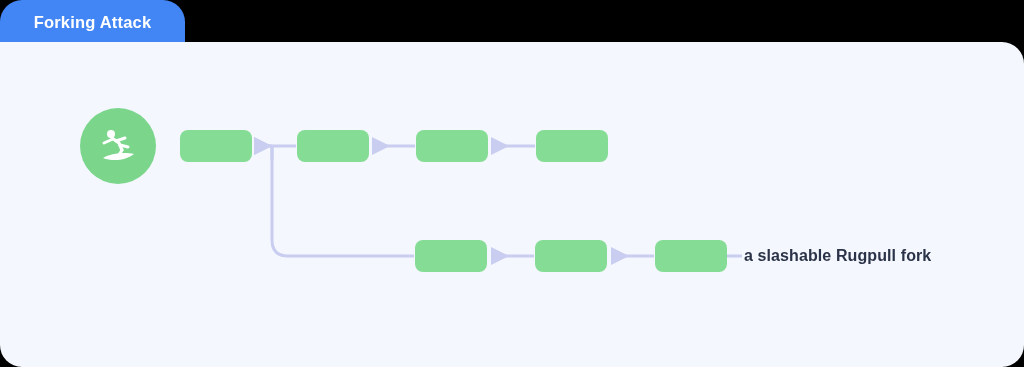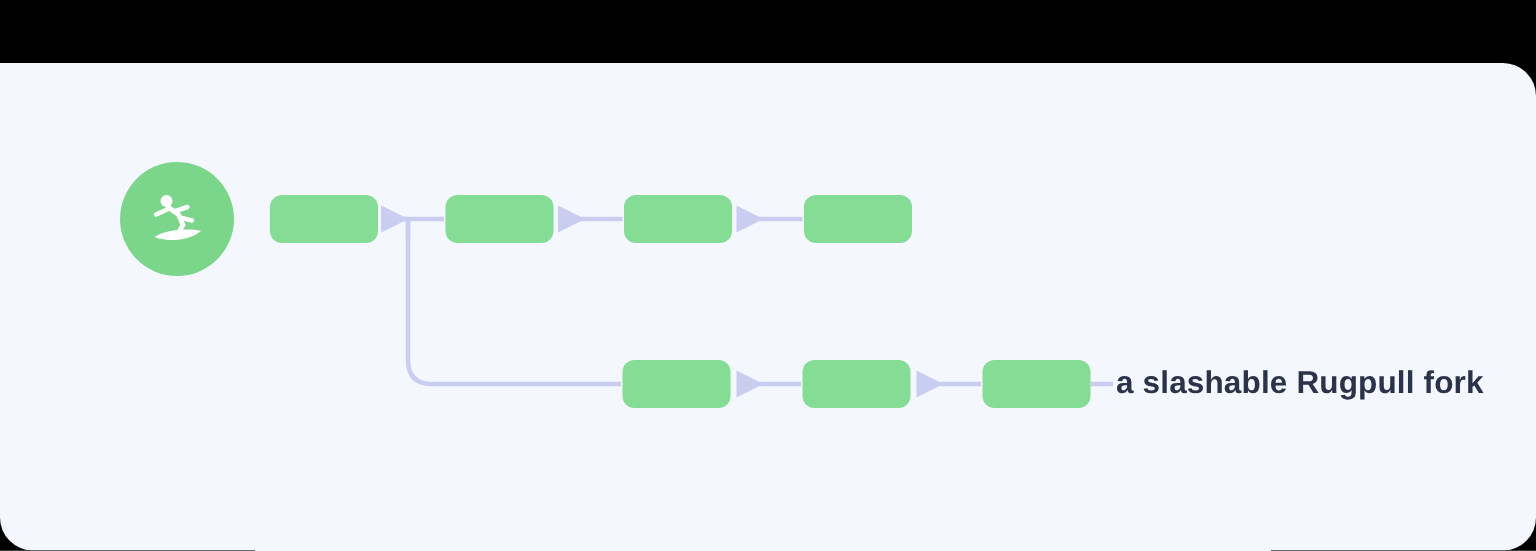--- a/index.html
+++ b/index.html
@@ -74,33 +74,36 @@
     width: 72px;
     height: 32px;
     border-radius: 8px;
     background: #85dd95;
   }
   
   #fork-label {
     position: absolute;
     left: 744px;
     top: 244px;
-    font-size: 21px;
+    font-size: 16px;
     font-weight: bold;
     color: #2b3348;
     letter-spacing: 0.1px;
     white-space: nowrap;
     line-height: 24px;
   }
 </style>
 </head>
 <body>
 
 <div id="stage">
 
+  <div id="tab">
+    <span id="tab-label">Forking Attack</span>
+  </div>
 
   <div id="card"></div>
 
   <svg id="diagram" viewBox="0 0 1024 367" xmlns="http://www.w3.org/2000/svg">
     <defs>
       <marker id="arrowleft" markerWidth="8" markerHeight="8" refX="6" refY="4" orient="auto" markerUnits="strokeWidth">
         <path d="M7,1 L1,4 L7,7 Z" fill="#c9cdf0"></path>
       </marker>
     </defs>
 

